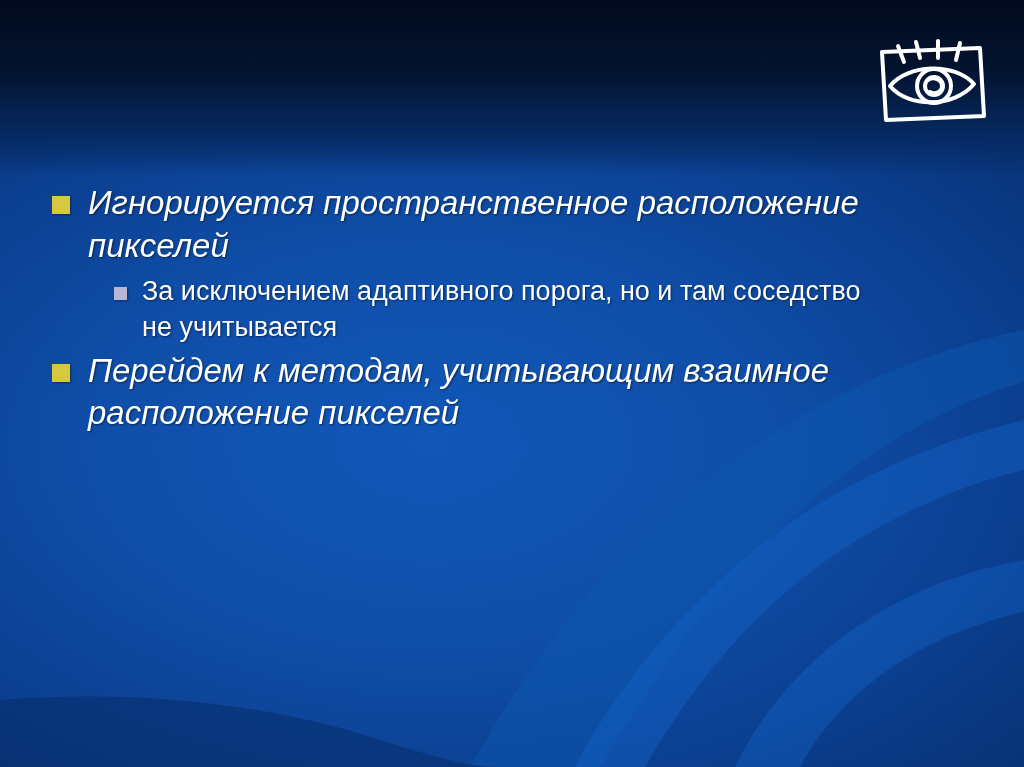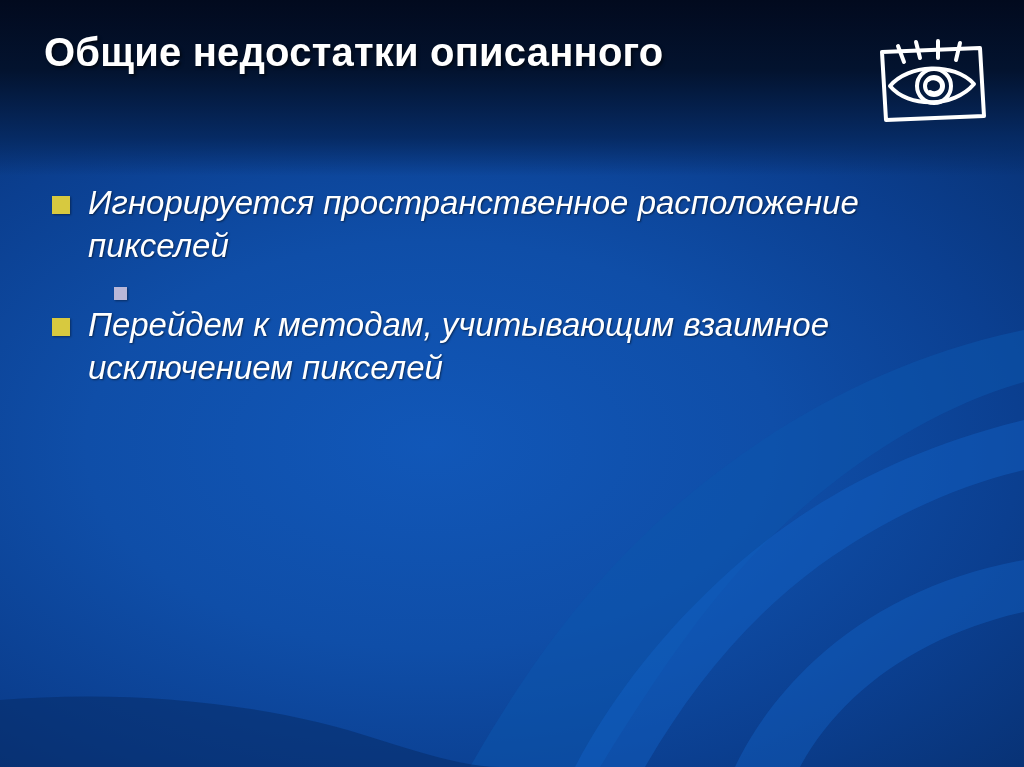--- a/index.html
+++ b/index.html
@@ -121,21 +121,20 @@
 
   <div class="top-shade"></div>
 
   <svg class="swoosh" viewBox="0 0 1024 767" preserveAspectRatio="none">
     <path d="M 1024 330 C 880 360 760 430 660 520 C 575 598 520 680 470 767 L 600 767 C 660 670 720 580 800 510 C 880 440 960 400 1024 382 Z" fill="#0d56ad" opacity="0.55"></path>
     <path d="M 1024 420 C 900 450 800 505 720 580 C 650 645 605 710 575 767 L 645 767 C 690 690 745 620 820 565 C 890 515 960 485 1024 470 Z" fill="#1162c6" opacity="0.45"></path>
     <path d="M 1024 560 C 940 575 870 610 815 660 C 775 697 750 735 735 767 L 800 767 C 825 720 870 675 930 645 C 960 630 995 618 1024 612 Z" fill="#1569d2" opacity="0.35"></path>
     <path d="M 0 700 C 120 690 260 700 380 740 C 430 756 470 767 500 767 L 0 767 Z" fill="#062a63" opacity="0.5"></path>
   </svg>
 
-  <div class="title">Общие недостатки описанного</div>
 
   <svg class="eye-logo" viewBox="0 0 128 110">
     <g fill="none" stroke="#ffffff" stroke-width="4" stroke-linecap="round" stroke-linejoin="round">
       <path d="M 14 24 L 112 20 L 116 88 L 18 92 Z"></path>
       <path d="M 22 58 C 40 36 86 34 106 56 C 86 80 40 80 22 58 Z"></path>
       <path d="M 30 18 L 36 34"></path>
       <path d="M 48 14 L 52 30"></path>
       <path d="M 70 13 L 70 30"></path>
       <path d="M 92 15 L 88 32"></path>
       <circle cx="66" cy="58" r="17"></circle>
@@ -146,21 +145,22 @@
 
   <div class="body-list">
 
     <div class="bullet-row lvl1">
       <span class="marker"></span>
       <span class="text">Игнорируется пространственное расположение пикселей</span>
     </div>
 
     <div class="bullet-row lvl2">
       <span class="marker"></span>
+      <span class="text">За исключением адаптивного порога, но и там соседство не учитывается</span>
     </div>
 
     <div class="bullet-row lvl1">
       <span class="marker"></span>
-      <span class="text">Перейдем к методам, учитывающим взаимное исключением пикселей</span>
+      <span class="text">Перейдем к методам, учитывающим взаимное расположение пикселей</span>
     </div>
 
   </div>
 </div>
 
 </body></html>

